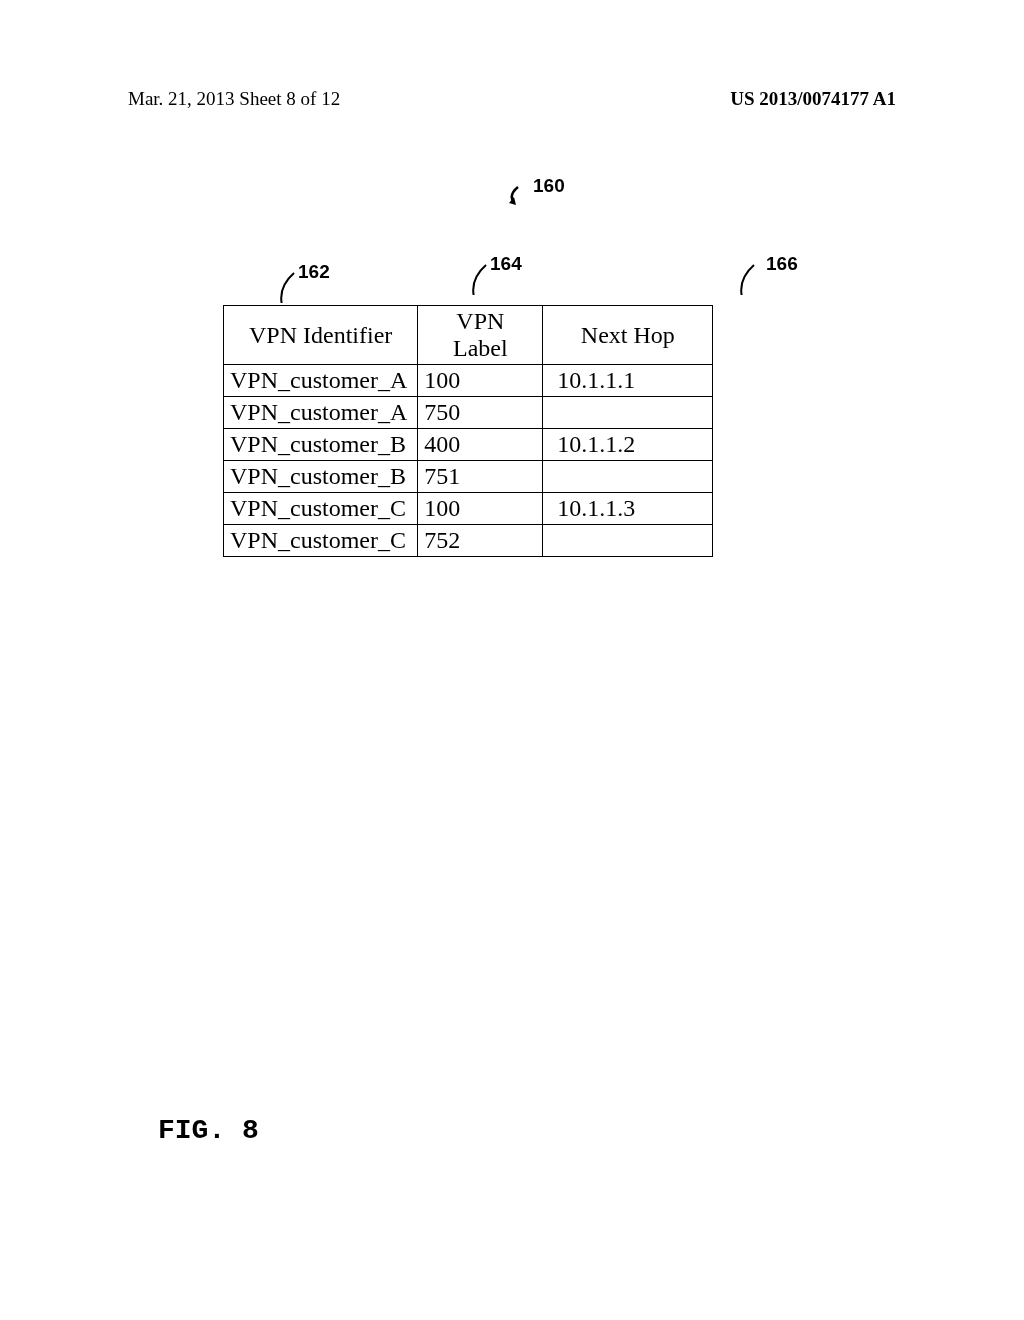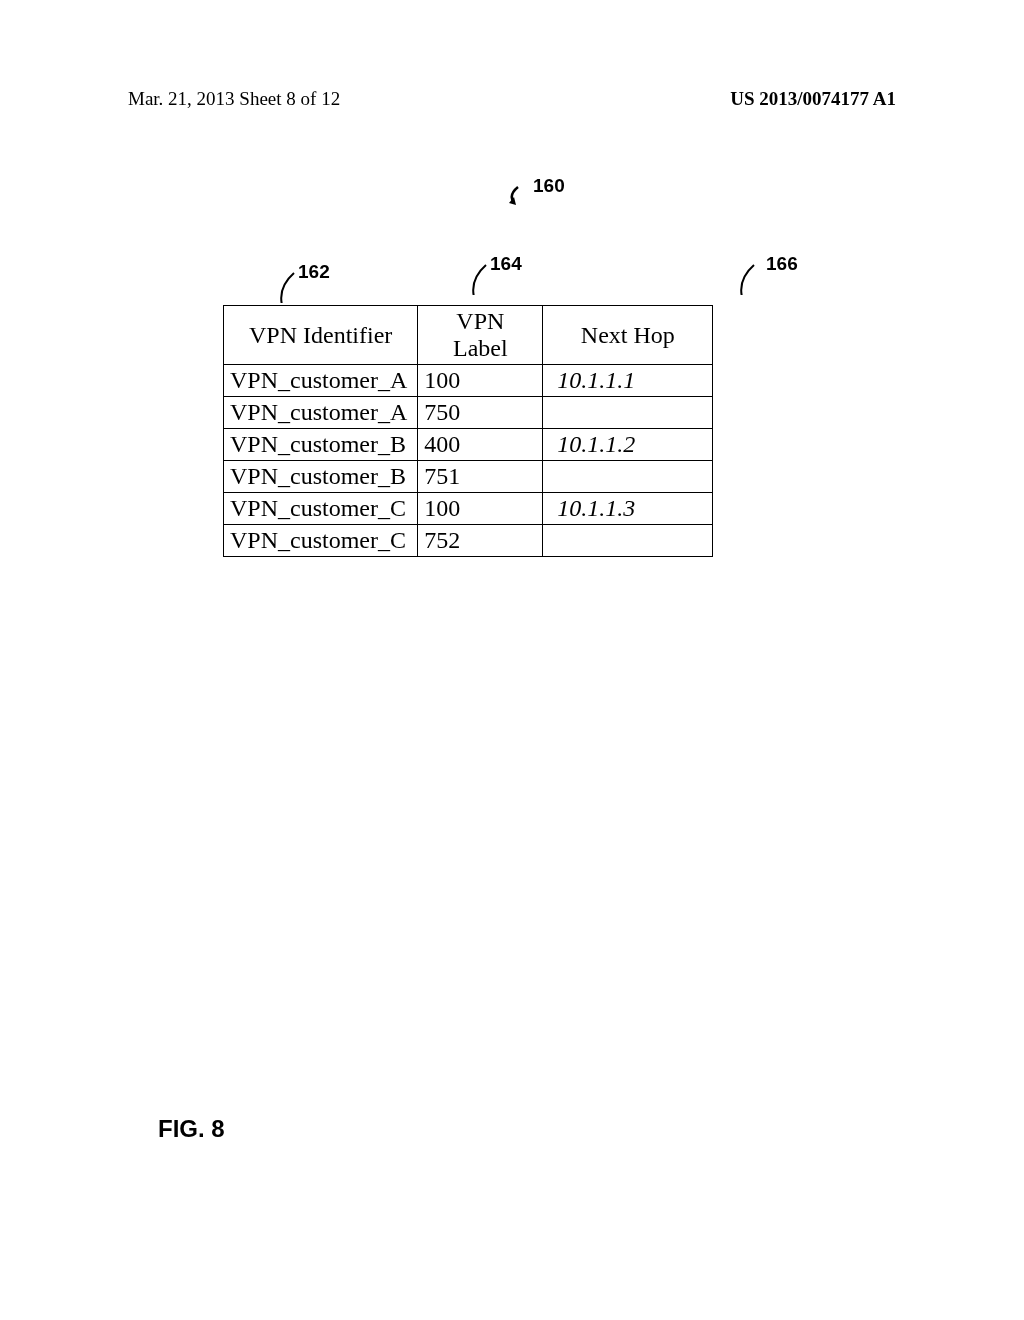--- a/index.html
+++ b/index.html
@@ -98,28 +98,27 @@
       margin-left: 21px;
     }
     td.col-vpn-id {
       padding-left: 6px;
     }
     td.col-vpn-label {
       padding-left: 6px;
     }
     td.col-next-hop {
       padding-left: 14px;
-      font-style: italic;
     }
     .figure-label {
       position: absolute;
       top: 1115px;
       left: 158px;
-      font-family: Liberation Sans, sans-serif;
-      font-size: 24px;
+      font-family: Liberation Mono, monospace;
+      font-size: 28px;
       font-weight: bold;
     }
   </style>
 </head>
 <body>
 
 <div class="header">
   <span class="header-center">Mar. 21, 2013   Sheet 8 of 12</span>
   <span class="header-right">US 2013/0074177 A1</span>
 </div>

